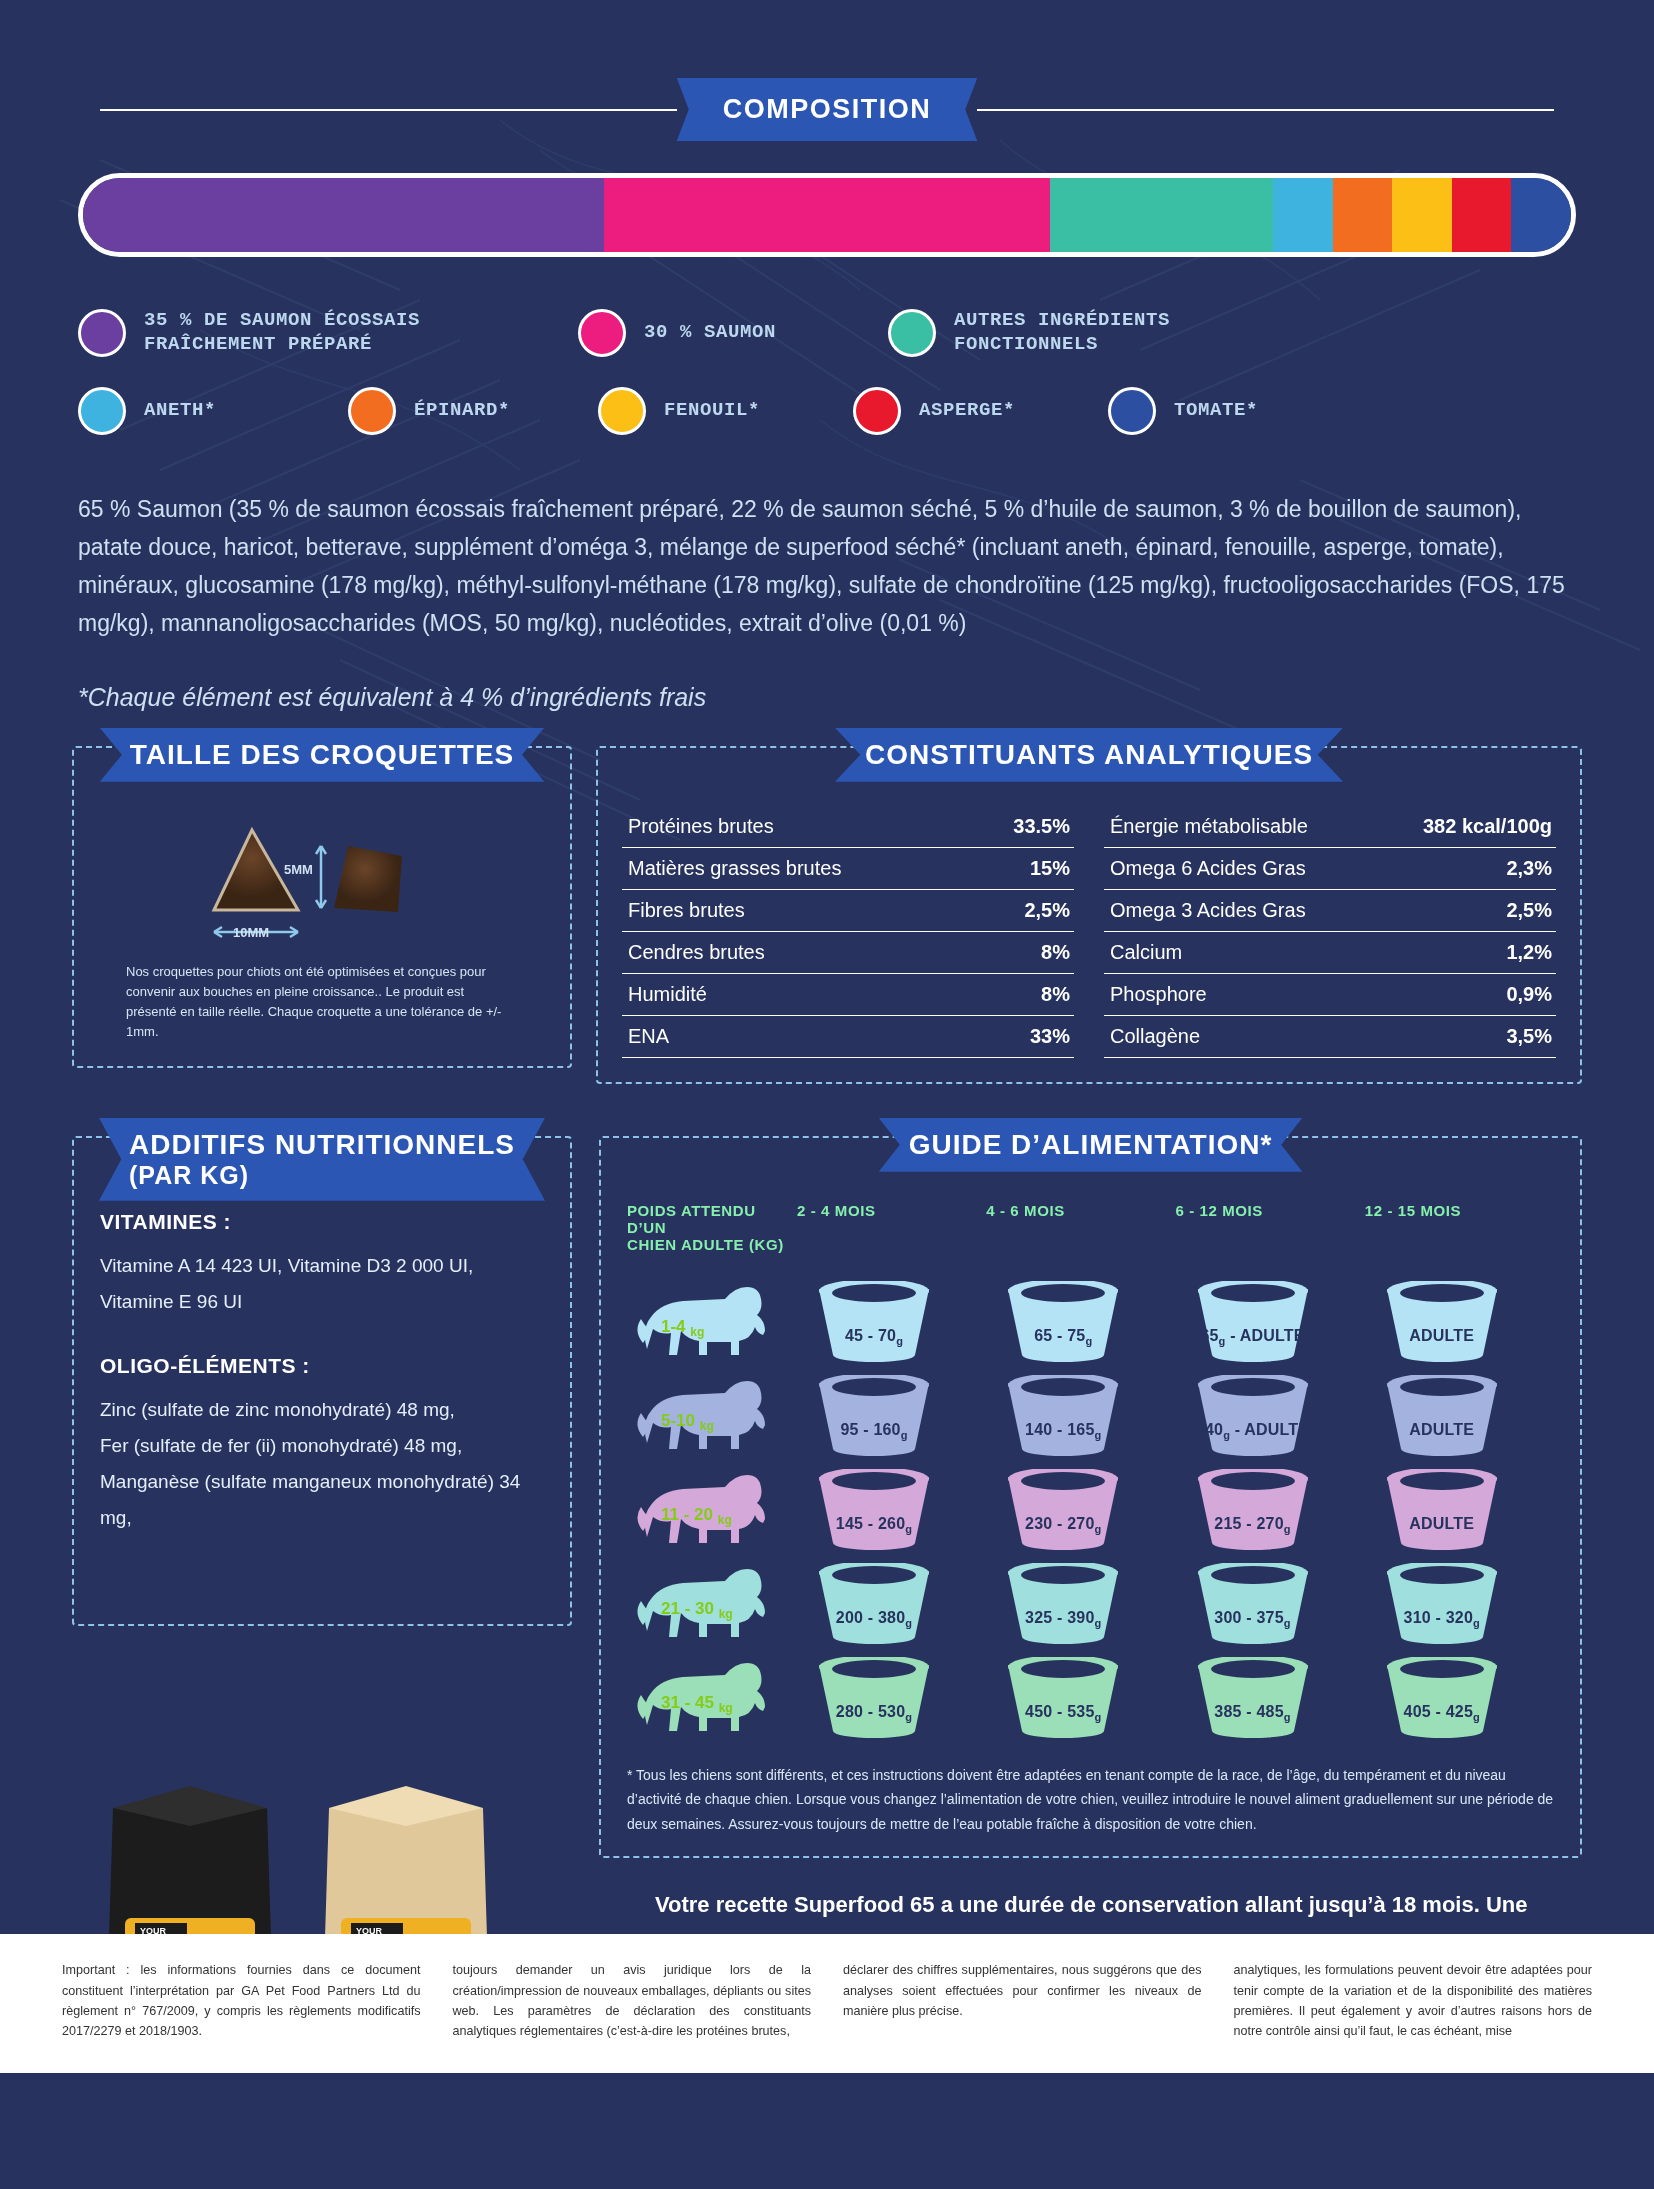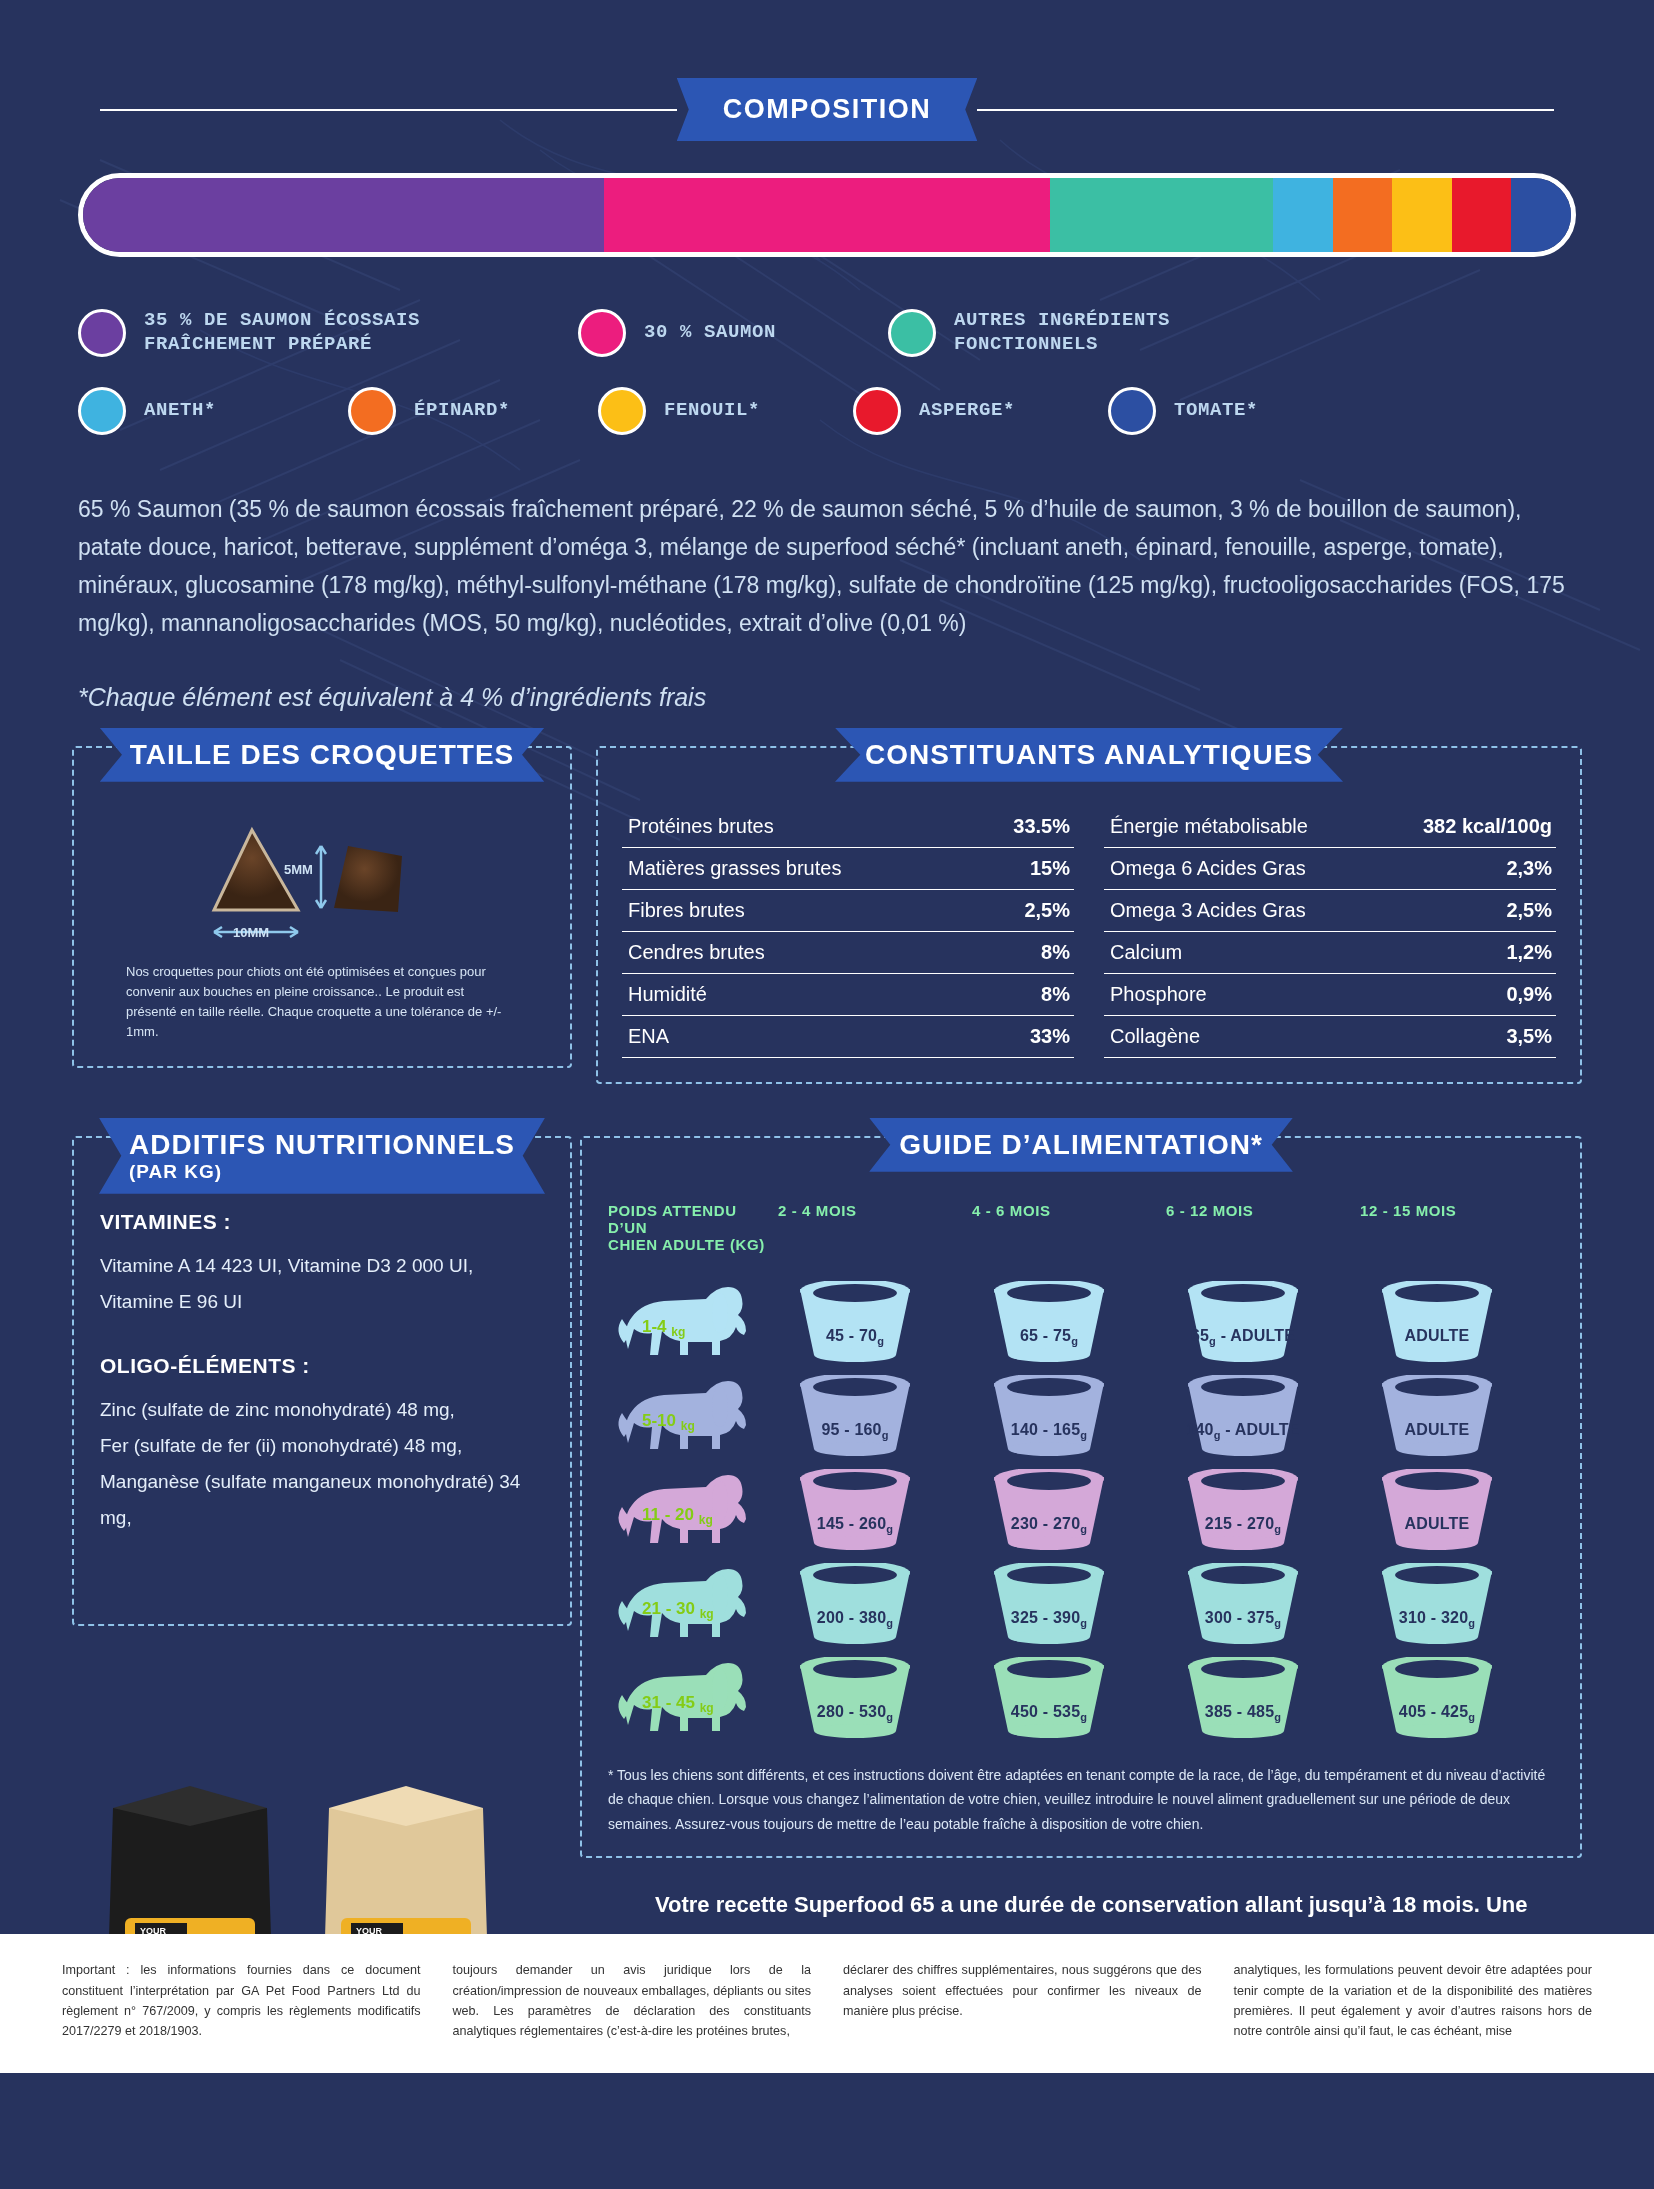--- a/index.html
+++ b/index.html
@@ -90,41 +90,41 @@
     transform: translateX(-50%);
     background: #2c56b4;
     font-weight: bold;
     font-size: 28px;
     letter-spacing: 1px;
     padding: 11px 30px;
     white-space: nowrap;
     clip-path: polygon(0 0, 100% 0, 95% 50%, 100% 100%, 0 100%, 5% 50%);
     z-index: 3;
   }
-  .panel-title small { display: block; font-size: 19px; letter-spacing: 1px; }
+  .panel-title small { display: block; font-size: 25px; letter-spacing: 1px; }
 
   
   .kibble-panel { width: 500px; }
   .kibble-art { height: 150px; position: relative; margin-top: 6px; }
   .kibble-note { font-size: 13px; line-height: 1.55; color: #d6e4f4; padding: 0 28px; }
 
   
   .analytical { flex: 1; }
   .table-grid { display: flex; gap: 30px; }
   .tcol { flex: 1; }
   .trow {
     display: flex; justify-content: space-between;
     border-bottom: 1px solid #ffffff;
     padding: 9px 4px 9px 6px;
     font-size: 20px;
   }
   .tval { font-weight: bold; }
 
   
-  .lower { display: flex; margin: 52px 72px 0 72px; gap: 8px; }
+  .lower { display: flex; margin: 52px 72px 0 72px; gap: 27px; }
   .additives { width: 500px; }
   .add-body { padding: 72px 26px 30px 26px; min-height: 490px; }
   .add-head { font-size: 21px; font-weight: bold; letter-spacing: .5px; margin-bottom: 14px; }
   .add-line { font-size: 19px; line-height: 1.9; color: #e4eefa; }
   .gap { height: 34px; }
 
   
   .feeding { flex: 1; }
   .feed-body { padding: 64px 26px 20px 26px; }
   .feed-table { width: 100%; border-collapse: collapse; }

